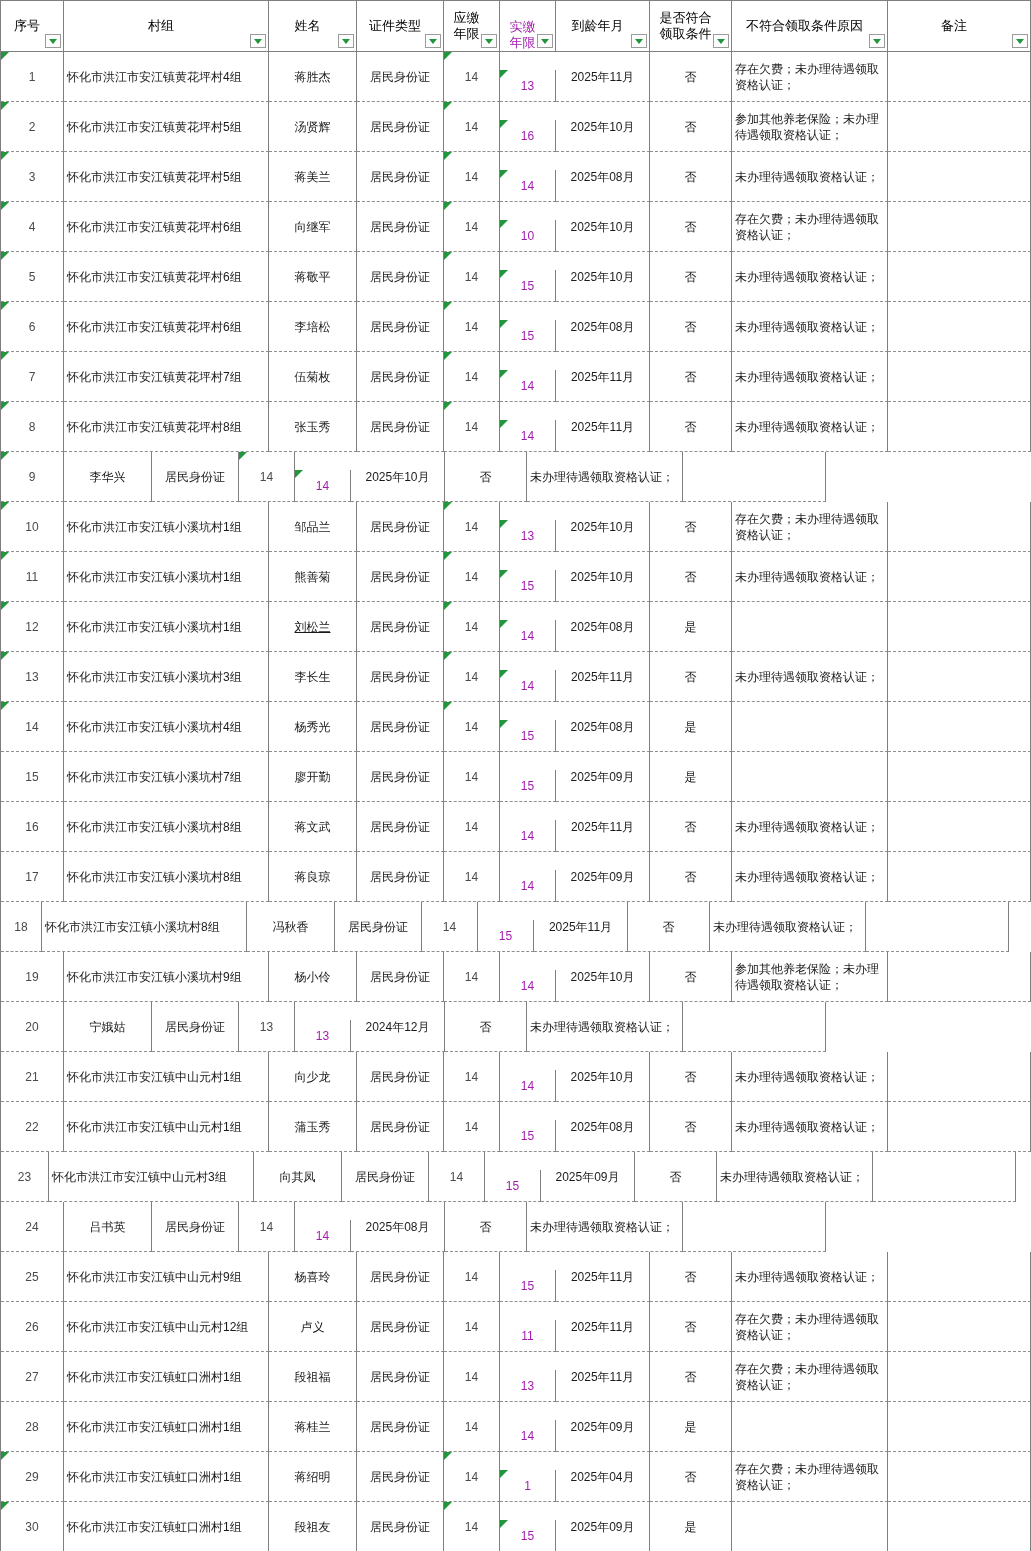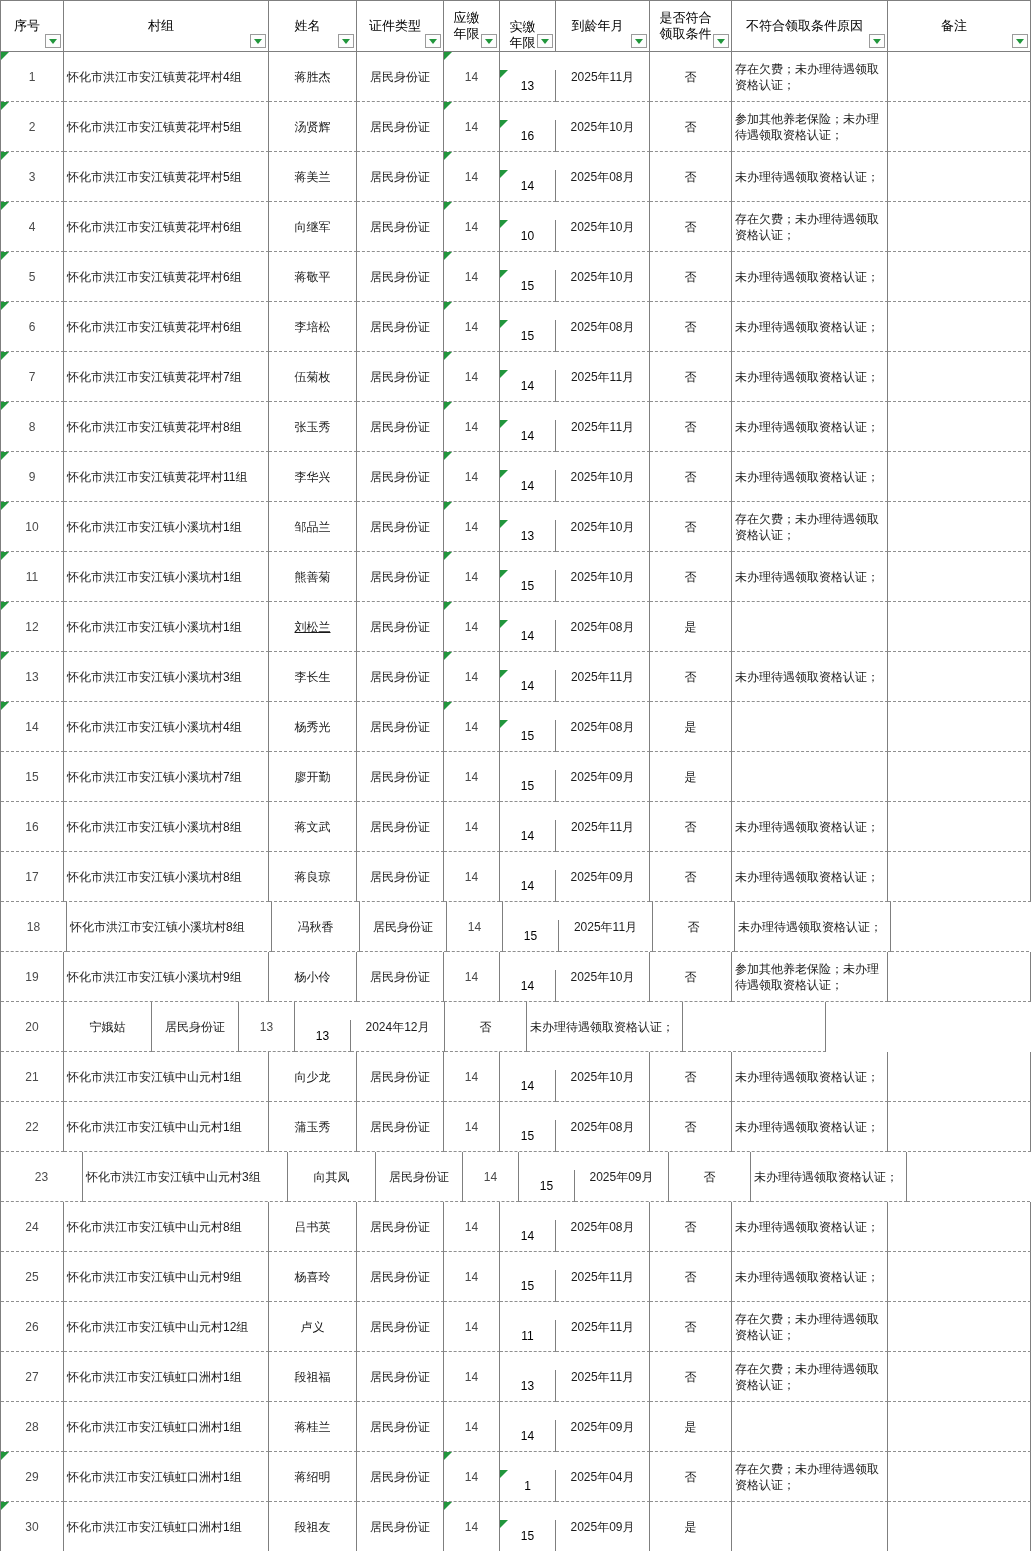--- a/index.html
+++ b/index.html
@@ -24,21 +24,21 @@
     text-align:center;
   }
   .row.header .cell{
     border-bottom:1px solid #7f7f7f;
     font-size:13px;line-height:16px;color:#000;
     padding:0 14px 0 4px;
   }
   .row.header .cell .hlabel{display:block;width:100%;text-align:center;}
   .cell.align-left{justify-content:flex-start;text-align:left;padding:0 3px;}
   .cell.wrap{white-space:normal;}
-  .muted{color:#000000;margin-top:18px;}
+  .muted{color:#a21caf;margin-top:18px;}
   .dim{color:#4a4a4a;}
   .err-tri{
     position:absolute;top:0;left:0;width:0;height:0;
     border-top:8px solid #21963c;border-right:8px solid transparent;
   }
   .filter{
     position:absolute;right:2px;bottom:3px;width:16px;height:14px;
     background:#fdfdfd;border:1px solid #9b9b9b;box-sizing:border-box;
     display:flex;align-items:center;justify-content:center;
   }
@@ -206,21 +206,20 @@
         <div class="cell" style="width: 87px;">居民身份证</div>
         <div class="cell dim" style="width: 56px;">14<span class="err-tri" style="border-top-color: rgb(33, 150, 60);"></span></div>
         <div class="cell muted" style="width: 56px;">14<span class="err-tri" style="border-top-color: rgb(33, 150, 60);"></span></div>
         <div class="cell" style="width: 94px;">2025年11月</div>
         <div class="cell" style="width: 82px;">否</div>
         <div class="cell align-left wrap" style="width: 156px;">未办理待遇领取资格认证；</div>
         <div class="cell" style="width: 143px;"></div>
       </div>
       <div class="row">
         <div class="cell dim" style="width: 63px;">9<span class="err-tri" style="border-top-color: rgb(33, 150, 60);"></span></div>
-        <div class="cell align-left" style="width: 205px;">怀化市洪江市安江镇黄花坪村11组</div>
         <div class="cell" style="width: 88px;">李华兴</div>
         <div class="cell" style="width: 87px;">居民身份证</div>
         <div class="cell dim" style="width: 56px;">14<span class="err-tri" style="border-top-color: rgb(33, 150, 60);"></span></div>
         <div class="cell muted" style="width: 56px;">14<span class="err-tri" style="border-top-color: rgb(33, 150, 60);"></span></div>
         <div class="cell" style="width: 94px;">2025年10月</div>
         <div class="cell" style="width: 82px;">否</div>
         <div class="cell align-left wrap" style="width: 156px;">未办理待遇领取资格认证；</div>
         <div class="cell" style="width: 143px;"></div>
       </div>
       <div class="row">
@@ -313,21 +312,21 @@
         <div class="cell" style="width: 88px;">蒋良琼</div>
         <div class="cell" style="width: 87px;">居民身份证</div>
         <div class="cell dim" style="width: 56px;">14</div>
         <div class="cell muted" style="width: 56px;">14</div>
         <div class="cell" style="width: 94px;">2025年09月</div>
         <div class="cell" style="width: 82px;">否</div>
         <div class="cell align-left wrap" style="width: 156px;">未办理待遇领取资格认证；</div>
         <div class="cell" style="width: 143px;"></div>
       </div>
       <div class="row">
-        <div class="cell dim" style="width: 66px;">18</div>
+        <div class="cell dim" style="width: 41px;">18</div>
         <div class="cell align-left" style="width: 205px;">怀化市洪江市安江镇小溪坑村8组</div>
         <div class="cell" style="width: 88px;">冯秋香</div>
         <div class="cell" style="width: 87px;">居民身份证</div>
         <div class="cell dim" style="width: 56px;">14</div>
         <div class="cell muted" style="width: 56px;">15</div>
         <div class="cell" style="width: 94px;">2025年11月</div>
         <div class="cell" style="width: 82px;">否</div>
         <div class="cell align-left wrap" style="width: 156px;">未办理待遇领取资格认证；</div>
         <div class="cell" style="width: 143px;"></div>
       </div>
@@ -372,34 +371,33 @@
         <div class="cell" style="width: 88px;">蒲玉秀</div>
         <div class="cell" style="width: 87px;">居民身份证</div>
         <div class="cell dim" style="width: 56px;">14</div>
         <div class="cell muted" style="width: 56px;">15</div>
         <div class="cell" style="width: 94px;">2025年08月</div>
         <div class="cell" style="width: 82px;">否</div>
         <div class="cell align-left wrap" style="width: 156px;">未办理待遇领取资格认证；</div>
         <div class="cell" style="width: 143px;"></div>
       </div>
       <div class="row">
-        <div class="cell dim" style="width: 82px; text-align: center;">23</div>
+        <div class="cell dim" style="width: 48px; text-align: center;">23</div>
         <div class="cell align-left" style="width: 205px;">怀化市洪江市安江镇中山元村3组</div>
         <div class="cell" style="width: 88px;">向其凤</div>
         <div class="cell" style="width: 87px;">居民身份证</div>
         <div class="cell dim" style="width: 56px;">14</div>
         <div class="cell muted" style="width: 56px;">15</div>
         <div class="cell" style="width: 94px;">2025年09月</div>
         <div class="cell" style="width: 82px;">否</div>
         <div class="cell align-left wrap" style="width: 156px;">未办理待遇领取资格认证；</div>
         <div class="cell" style="width: 143px;"></div>
       </div>
       <div class="row">
         <div class="cell dim" style="width: 63px;">24</div>
-        <div class="cell align-left" style="width: 205px;">怀化市洪江市安江镇中山元村8组</div>
         <div class="cell" style="width: 88px;">吕书英</div>
         <div class="cell" style="width: 87px;">居民身份证</div>
         <div class="cell dim" style="width: 56px;">14</div>
         <div class="cell muted" style="width: 56px;">14</div>
         <div class="cell" style="width: 94px;">2025年08月</div>
         <div class="cell" style="width: 82px;">否</div>
         <div class="cell align-left wrap" style="width: 156px;">未办理待遇领取资格认证；</div>
         <div class="cell" style="width: 143px;"></div>
       </div>
       <div class="row">

